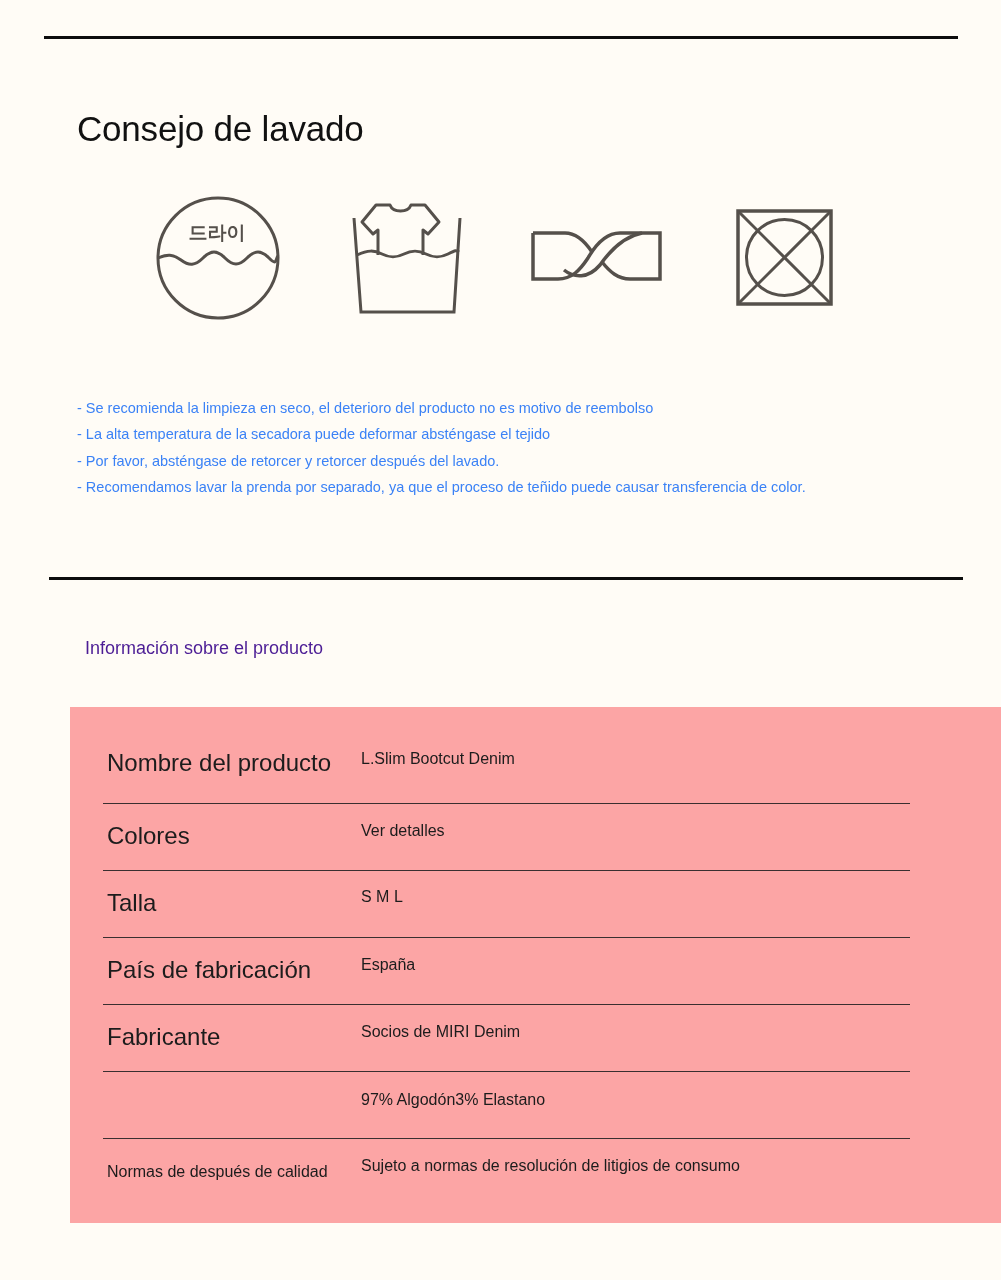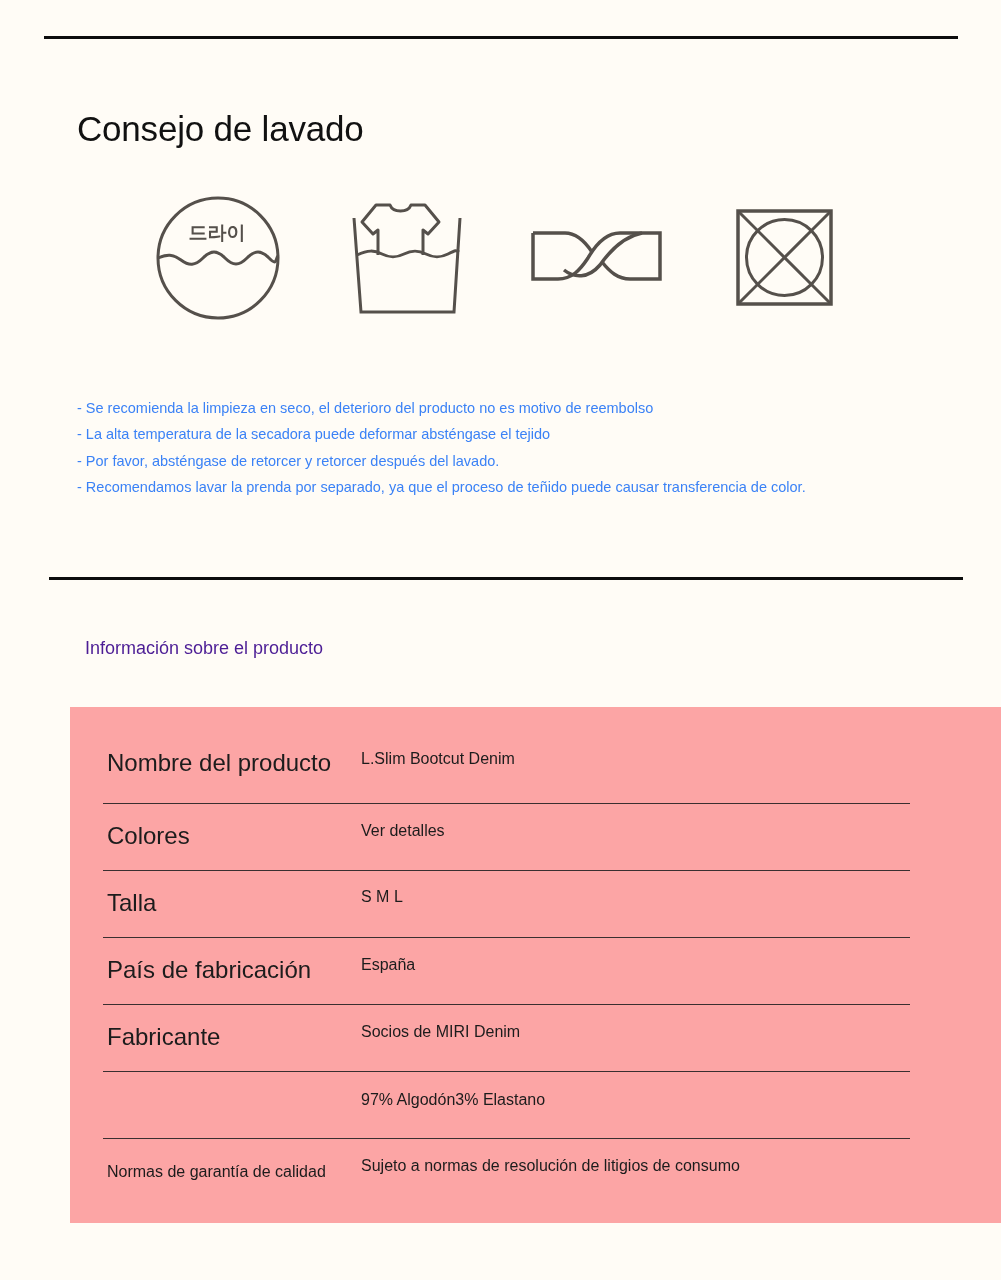--- a/index.html
+++ b/index.html
@@ -86,16 +86,16 @@
     <span class="val" style="top:19px">España</span>
   </div>
   <div class="row" style="top:297px;height:67px">
     <span class="lbl" style="top:19px">Fabricante</span>
     <span class="val" style="top:19px">Socios de MIRI Denim</span>
   </div>
   <div class="row" style="top:364px;height:67px">
     <span class="val" style="top:20px">97% Algodón3% Elastano</span>
   </div>
   <div class="row last" style="top:431px;height:85px">
-    <span class="lbl small" style="top:25px">Normas de garantía de calidad</span>
+    <span class="lbl small" style="top:25px">Normas de después de calidad</span>
     <span class="val" style="top:19px">Sujeto a normas de resolución de litigios de consumo</span>
   </div>
 </div>
 
 </body></html>

